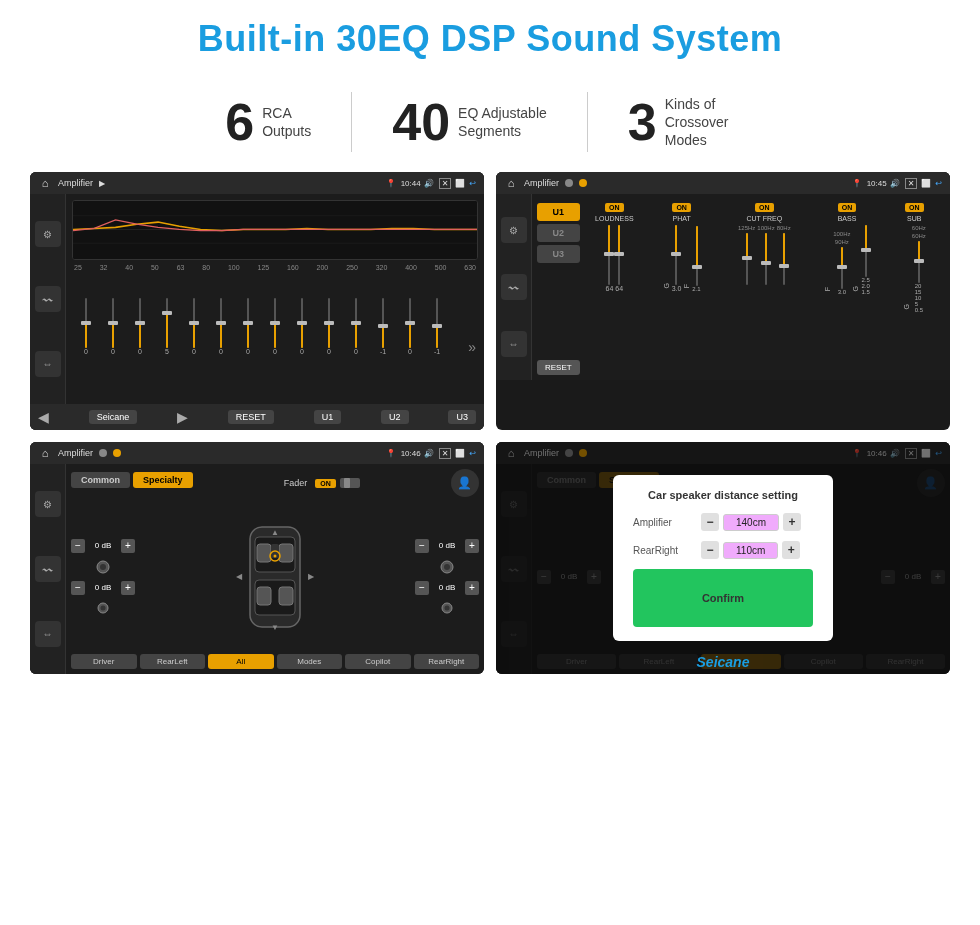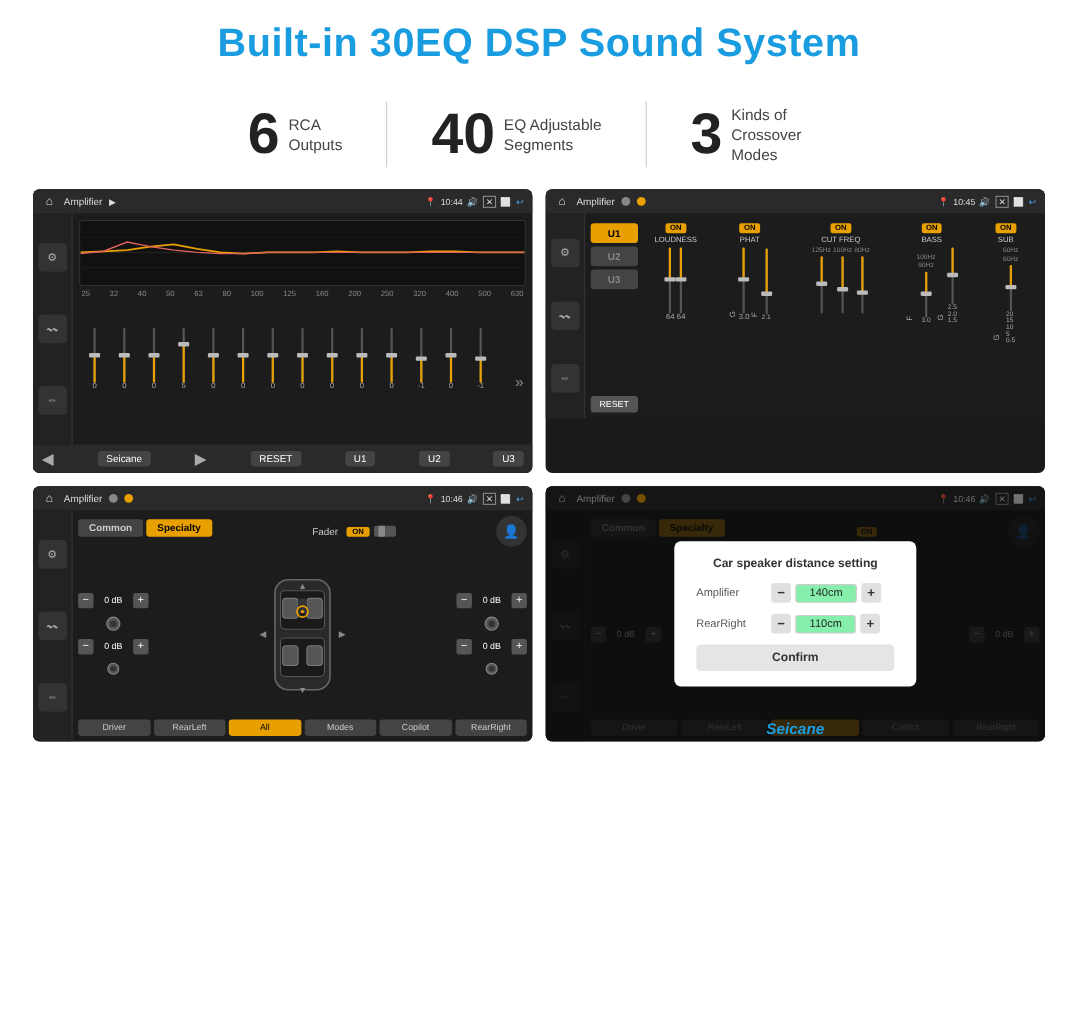--- a/index.html
+++ b/index.html
@@ -423,36 +423,36 @@
       border-radius: 3px;
       display: flex;
       align-items: center;
       justify-content: center;
       font-size: 12px;
       color: #333;
       font-weight: bold;
     }
 
     .dialog-val {
-      background: #86efac;
+      background: #f0abfc;
       border: 1px solid #ccc;
       border-radius: 3px;
       padding: 2px 12px;
       font-size: 10px;
       min-width: 55px;
       text-align: center;
       color: #222;
     }
 
     .dialog-confirm-btn {
       display: block;
       width: 100%;
-      background: #e5e5e5;
+      background: #22c55e;
       border-radius: 4px;
-      padding: 6px;
+      padding: 23px;
       font-size: 11px;
       font-weight: bold;
       color: #333;
       text-align: center;
       margin-top: 8px;
       cursor: pointer;
     }
 
     .seicane-watermark {
       position: absolute;

